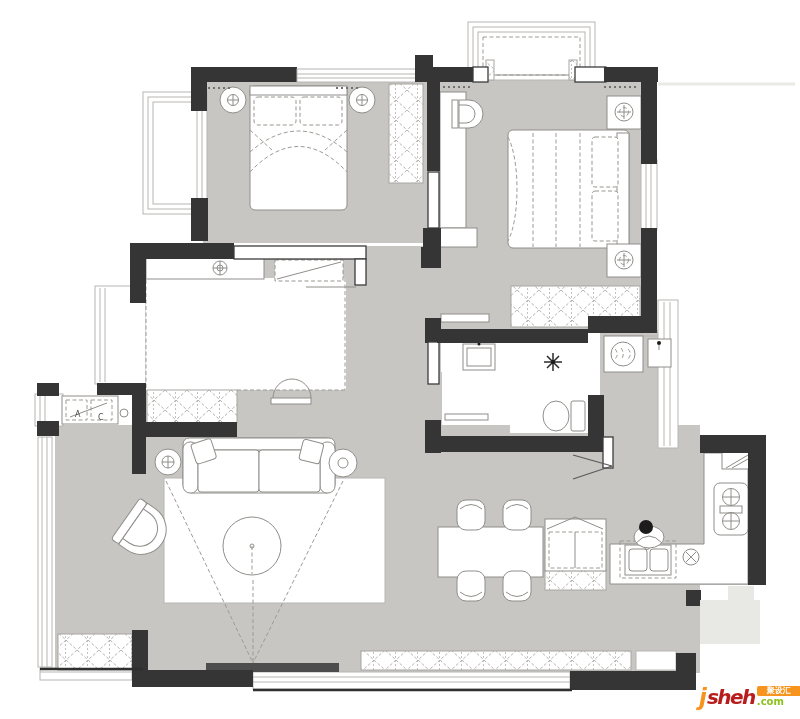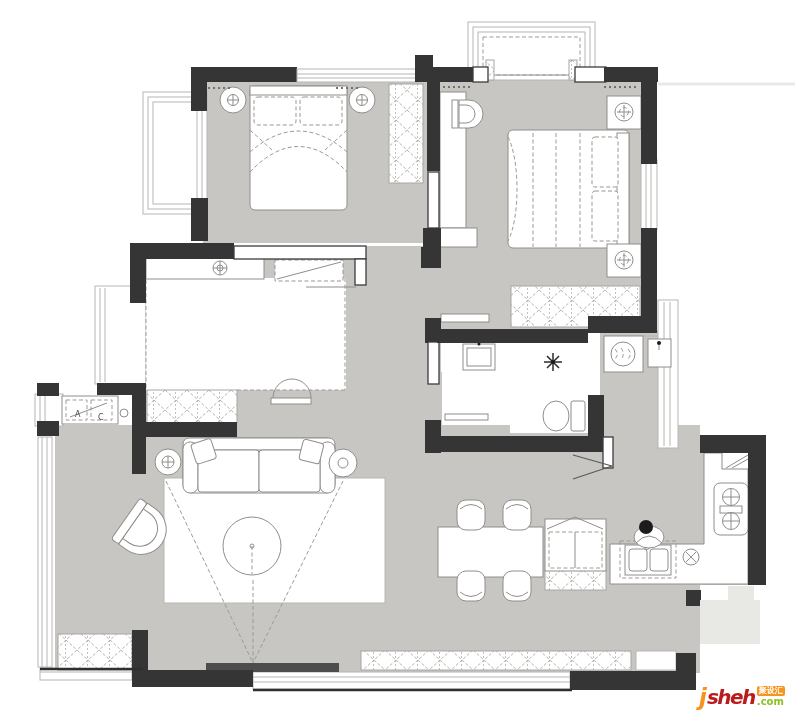--- a/index.html
+++ b/index.html
@@ -23,21 +23,21 @@
   .blk{fill:#1c1c1c}
   .tx{font:8px "DejaVu Sans",sans-serif;fill:#4a4a48}
   .gl{stroke:#e9e9e6;stroke-width:3;fill:none}
   .bl{stroke:#2f2f30;stroke-width:2.5;fill:none}
   .dl{stroke:#59595a;stroke-width:1.2;fill:none}
   .ghost{fill:#e8e8e5}
   .wm{position:absolute;left:699px;top:686px;display:flex;align-items:flex-end;font-weight:bold;}
   .wm-j{color:#f7941e;font-size:23px;line-height:19px;font-style:italic}
   .wm-sheh{color:#b91c1c;font-size:20px;line-height:19px;letter-spacing:-1.5px;font-style:italic}
   .wm-right{display:flex;flex-direction:column;margin-left:2px;align-items:flex-start}
-  .wm-badge{background:#f7941e;color:#fff;font-size:8px;padding:1px 2px;border-radius:2px;line-height:1;white-space:nowrap}
+  .wm-badge{background:#f7941e;color:#fff;font-size:8px;padding:1px 10px;border-radius:2px;line-height:1;white-space:nowrap}
   .wm-com{color:#8cc21e;font-size:10px;line-height:1.1}
 </style>
 </head>
 <body>
 
 <div class="stage">
   <svg width="800" height="719" viewBox="0 0 800 719" xmlns="http://www.w3.org/2000/svg">
     <defs>
       <pattern id="hx" patternUnits="userSpaceOnUse" width="22" height="20">
         <rect width="22" height="20" fill="#ffffff"></rect>

